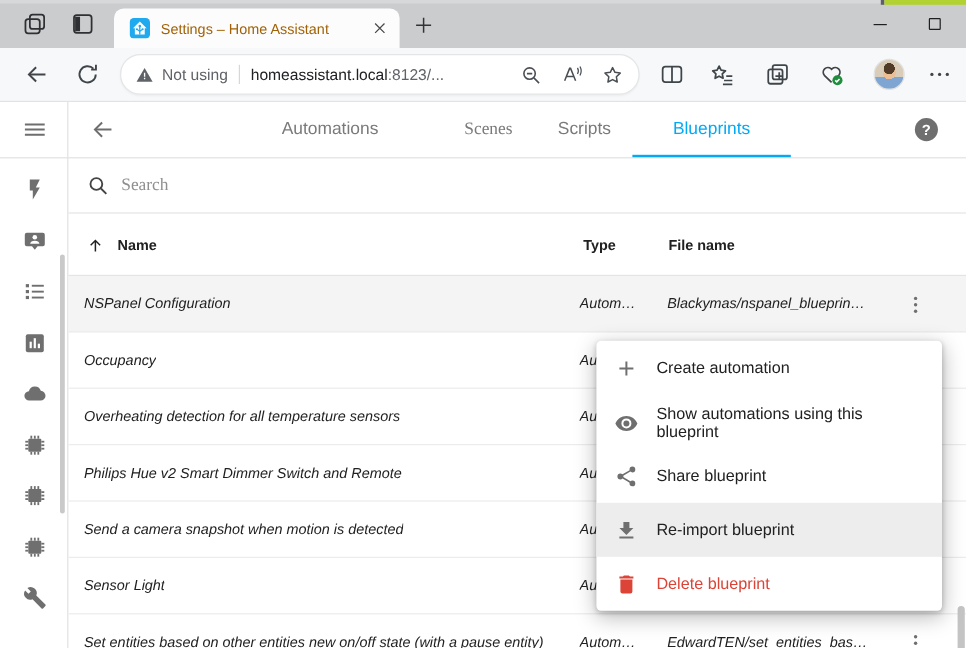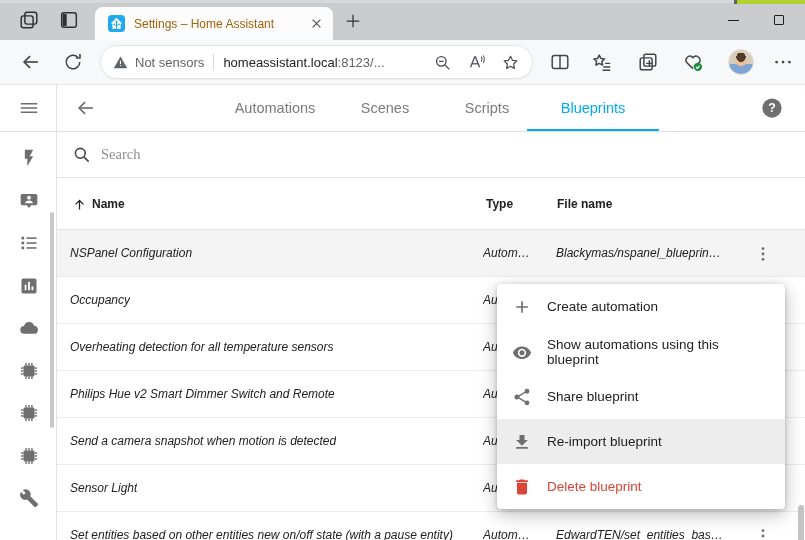--- a/index.html
+++ b/index.html
@@ -61,21 +61,21 @@
 
   .search-row { position:absolute; left:57px; top:47px; width:748px; height:46px; border-bottom:1px solid #E4E4E4;
                 display:flex; align-items:center; padding-left:15px; gap:10px; }
   .search-icon { width:19px; height:19px; color:#454545; flex:0 0 auto; }
   .search-input { border:none; outline:none; background:transparent; font-family:Liberation Serif, serif;
                   font-size:14.5px; color:#212121; width:400px; }
   .search-input::placeholder { color:#8F8F8F; opacity:1; }
 
   .thead { position:absolute; left:57px; top:93px; width:748px; height:52px; border-bottom:1px solid #E4E4E4;
            font-size:12px; font-weight:bold; color:#212121; }
-  .th { position:absolute; top:0; height:52px; display:flex; align-items:center; gap:5px; }
+  .th { position:absolute; top:0; height:52px; display:flex; align-items:center; gap:11px; }
   .sort-arrow { width:15px; height:15px; color:#212121; }
 
   .rows { position:absolute; left:57px; top:145px; width:748px; height:310px; }
   .row { position:relative; width:748px; height:47px; border-bottom:1px solid #ECECEC; font-size:12px; color:#212121; }
   .row.hover { background:#F4F4F4; }
   .cell { position:absolute; top:50%; transform:translateY(-50%); white-space:nowrap; overflow:hidden;font-style:italic; }
   .cell-name { left:13px; max-width:405px; }
   .cell-type { left:426px; max-width:62px; }
   .cell-file { left:499px; max-width:195px; }
   .kebab-btn { position:absolute; left:696px; top:13.5px; width:20px; height:20px; color:#6F6F6F; }
@@ -155,21 +155,21 @@
     </svg>
   </span>
 
 <div class="addressbar">
   <span class="addr-warn icon">
       <svg viewBox="0 0 24 24">
         <path fill="currentColor" d="M12 2.5 1.3 21h21.4z"></path>
         <path fill="#fff" d="M11.1 9h1.8v5.4h-1.8zM11.1 15.8h1.8v1.9h-1.8z"></path>
       </svg>
     </span>
-  <span>Not sensors</span>
+  <span>Not using</span>
   <span class="addr-divider"></span>
   <span class="addr-host">homeassistant.local</span>
   <span class="addr-rest">:8123/...</span>
   <span class="addr-actions">
     <span class="icon">
         <svg viewBox="0 0 24 24" fill="none" stroke="currentColor" stroke-width="1.7">
           <circle cx="10.5" cy="10.5" r="6"></circle>
           <path d="M15 15l5.5 5.5M7.7 10.5h5.6"></path>
         </svg>
       </span>
@@ -328,21 +328,21 @@
   <div class="side-scrollbar"></div>
 
   <span class="back-btn icon">
       <svg viewBox="0 0 24 24" fill="none" stroke="currentColor" stroke-width="1.8">
         <path d="M19.5 12H5"></path>
         <path d="M11 5.5 4.5 12l6.5 6.5"></path>
       </svg>
     </span>
   <div id="app-tabs">
       <div class="ha-tab" style="left: 200px; width: 150px;">Automations</div>
-      <div class="ha-tab" style="left: 330px; width: 110px;">Scenes</div>
+      <div class="ha-tab" style="left: 352px; width: 110px; font-family: Liberation Serif, serif;">Scenes</div>
       <div class="ha-tab" style="left: 432px; width: 110px;">Scripts</div>
       <div class="ha-tab active" style="left: 527px; width: 132px;">Blueprints<div class="underline"></div></div>
     </div>
   <span class="help-btn icon">
       <svg viewBox="0 0 24 24">
         <circle cx="12" cy="12" r="10.5" fill="currentColor"></circle>
         <text x="12" y="16.8" font-size="13.5" font-family="Liberation Sans, sans-serif" font-weight="bold" text-anchor="middle" fill="#fff">?</text>
       </svg>
     </span>
 

